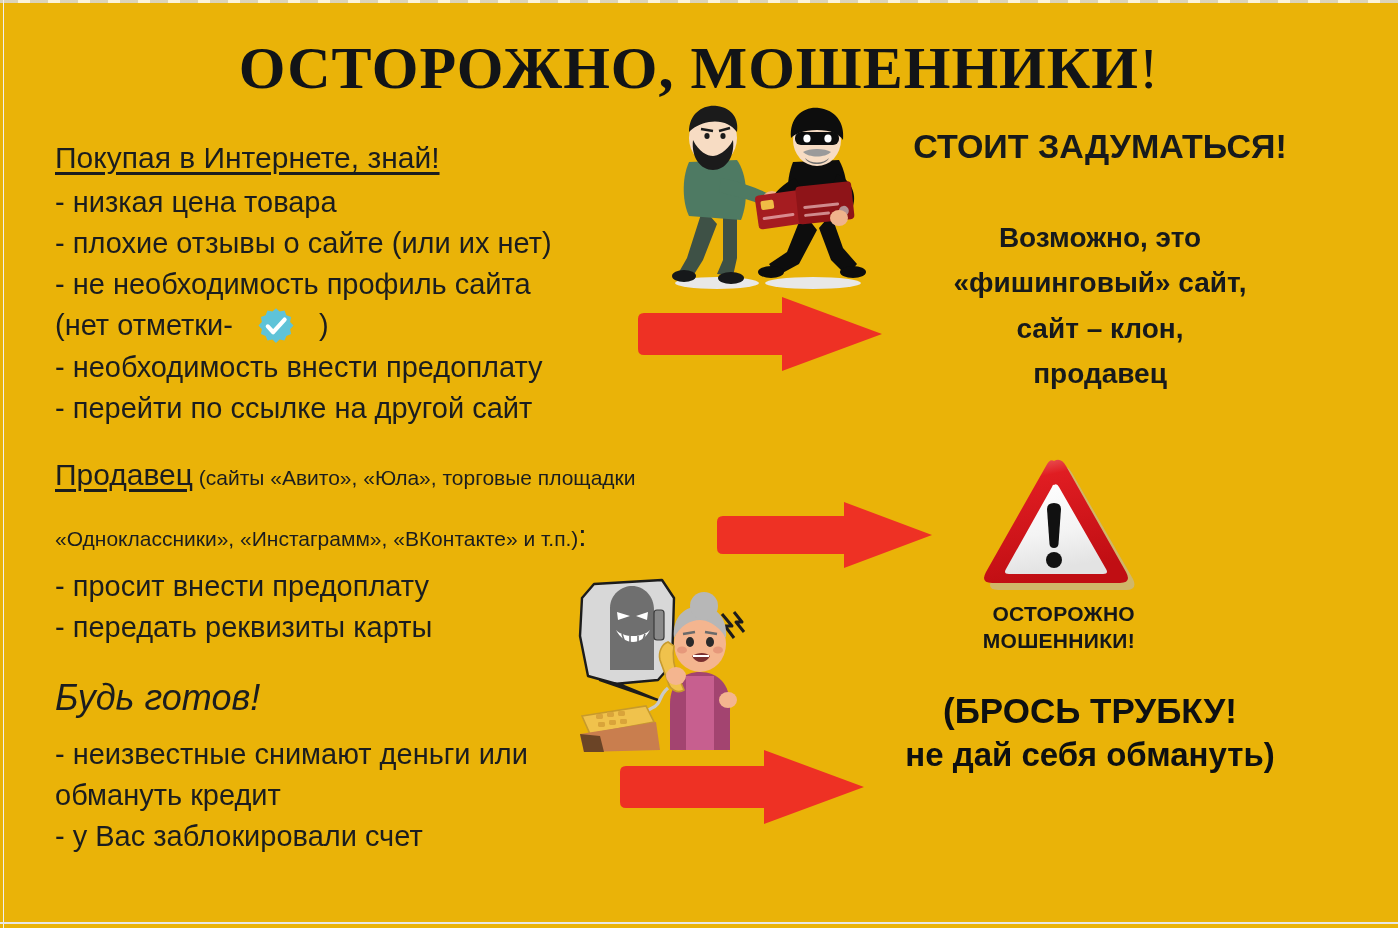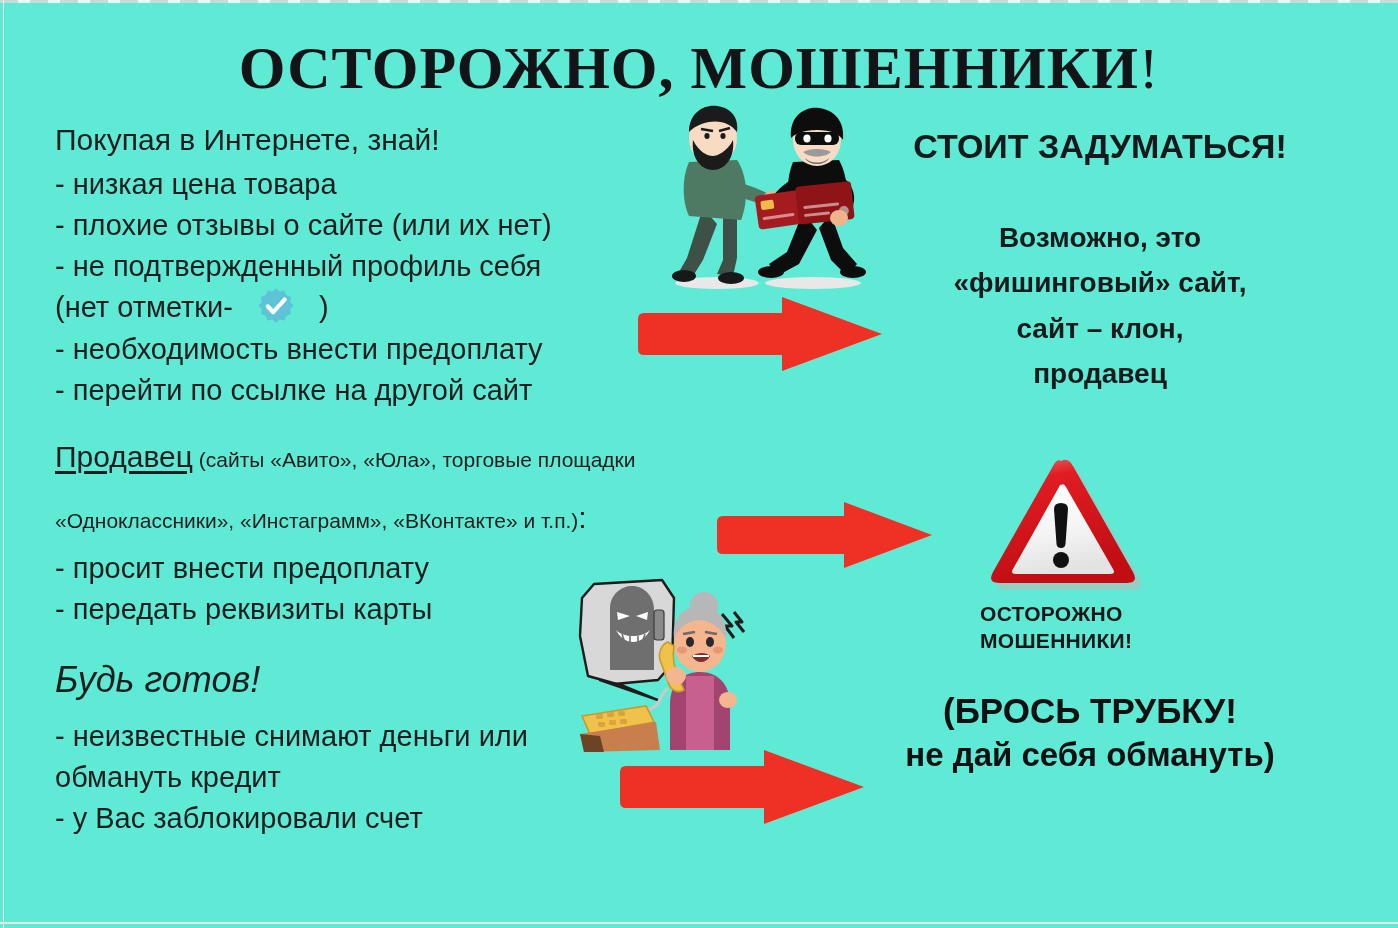--- a/index.html
+++ b/index.html
@@ -7,21 +7,21 @@
     padding: 0;
     background: #ffffff;
   }
   body {
     font-family: "Liberation Sans", sans-serif;
   }
   #poster {
     position: relative;
     width: 1398px;
     height: 928px;
-    background: #5eead4;
+    background: #eab308;
     overflow: hidden;
   }
   
   .scan-edge-top {
     position: absolute; left: 0; top: 0; width: 1398px; height: 3px;
     background: repeating-linear-gradient(to right,
       #d9d9d9 0px, #d9d9d9 18px, #ffffff 18px, #ffffff 30px);
     opacity: .85;
   }
   .scan-edge-bottom {
@@ -57,41 +57,43 @@
   #left-col {
     position: absolute;
     left: 55px;
     top: 120px;
     width: 640px;
     color: #1b1d1f;
   }
   .head-line {
     font-size: 30px;
     line-height: 1.33;
+    text-decoration: underline;
     text-underline-offset: 4px;
     margin-bottom: 4px;
     white-space: nowrap;
+    margin-top: 18px;
   }
   .head-plain {
     font-size: 36px;
     line-height: 1.33;
     white-space: nowrap;
     font-style: italic;
   }
   .bullet {
     font-size: 29px;
     line-height: 1.42;
     white-space: nowrap;
   }
   .blk-gap { height: 26px; }
   .mark-row {
     font-size: 29px;
     line-height: 1.42;
     display: flex;
-    align-items: flex-start;
+    align-items: flex-end;
     gap: 18px;
     white-space: nowrap;
   }
 
   
   .verified-badge {
     display: inline-block;
     position: relative;
     width: 40px;
     height: 40px;
@@ -154,24 +156,24 @@
     text-align: center;
     color: #0e1011;
   }
   .rt-final .l1 { font-size: 37px; font-weight: bold; line-height: 1.22; }
   .rt-final .l2 { font-size: 35px; font-weight: bold; line-height: 1.3; }
   .rt-final .l3 { font-size: 33px; font-weight: bold; line-height: 1.3; }
 
   
   #warn-sign {
     position: absolute;
-    left: 980px;
+    left: 935px;
     top: 455px;
     width: 200px;
-    text-align: left;
+    text-align: right;
   }
   #warn-sign .caption {
     font-size: 21px;
     font-weight: bold;
     line-height: 1.28;
     color: #151719;
     letter-spacing: .3px;
     margin-top: 2px;
   }
 
@@ -192,21 +194,21 @@
   <div class="scan-edge-bottom"></div>
 
   <div id="title"><span>ОСТОРОЖНО, МОШЕННИКИ</span><span class="bang">!</span></div>
 
   <div id="left-col">
 
     <div class="head-line">Покупая в Интернете, знай!</div>
 
     <div class="bullet">- низкая цена товара</div>
     <div class="bullet">- плохие отзывы о сайте (или их нет)</div>
-    <div class="bullet">- не подтвержденный профиль себя</div>
+    <div class="bullet">- не необходимость профиль сайта</div>
 
     <div class="mark-row">
       <span>(нет отметки-</span>
       <span class="verified-badge">
         <svg width="40" height="40" viewBox="0 0 40 40" aria-hidden="true">
           <path d="M20 1.2 L23.6 4.6 L28.5 3.6 L30.4 8.2 L35.1 10.1 L34.1 15 L37.5 18.6
                    L34.1 22.2 L35.1 27.1 L30.4 29 L28.5 33.6 L23.6 32.6 L20 36 L16.4 32.6
                    L11.5 33.6 L9.6 29 L4.9 27.1 L5.9 22.2 L2.5 18.6 L5.9 15 L4.9 10.1
                    L9.6 8.2 L11.5 3.6 L16.4 4.6 Z" fill="#5fc3d8"></path>
           <path d="M11.8 19.4 L17.2 25.2 L28.6 12.6" stroke="#ffffff" stroke-width="4.2" fill="none" stroke-linecap="round" stroke-linejoin="round"></path>

